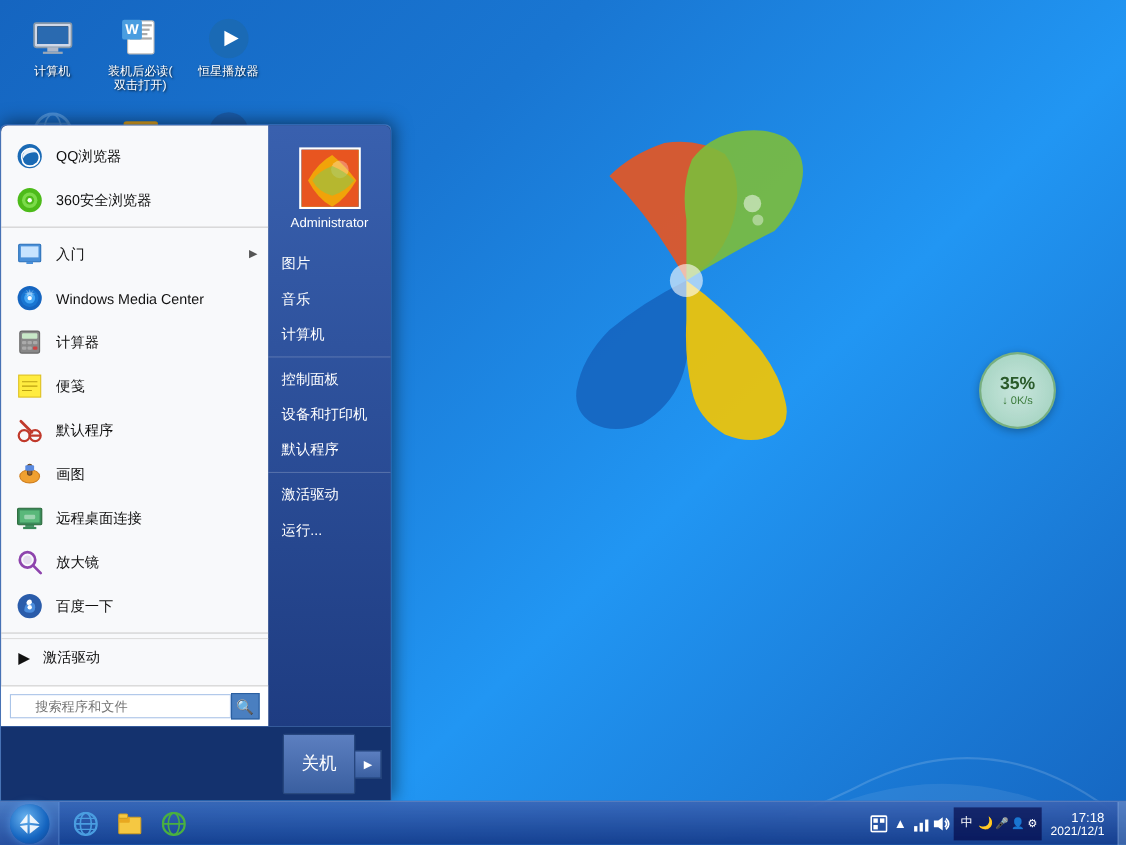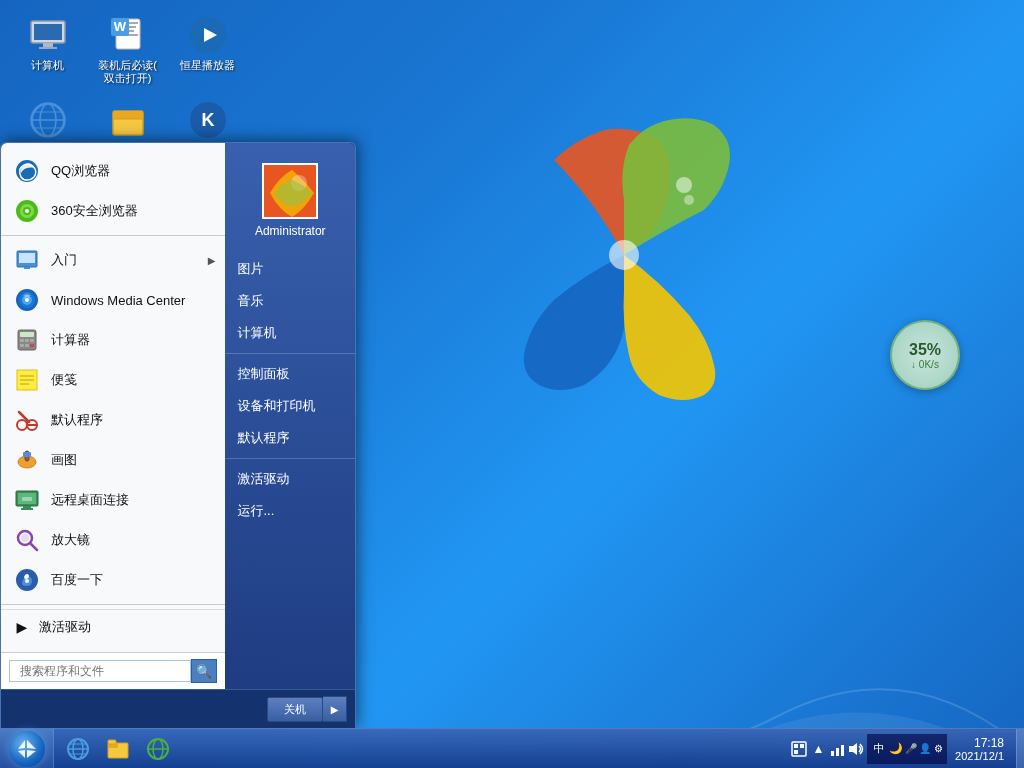--- a/index.html
+++ b/index.html
@@ -151,21 +151,21 @@
     .start-search {
       padding: 6px 8px;
       border-top: 1px solid #ccc;
       display: flex;
       align-items: center;
       background: rgba(255,255,255,0.95);
     }
     .start-search input {
       flex: 1;
       border: 1px solid #aac4e8;
-      padding: 3px 10px;
+      padding: 3px 22px;
       font-size: 12px;
       outline: none;
       background: white;
       color: #888;
       font-family: "Microsoft YaHei", sans-serif;
     }
     .start-search .search-btn {
       width: 26px;
       height: 24px;
       background: #4a7fc0;
@@ -239,22 +239,22 @@
       padding: 6px 8px;
       display: flex;
       align-items: center;
       border-top: 1px solid rgba(100,150,220,0.4);
     }
 
     .shutdown-btn {
       background: linear-gradient(to bottom, #5c7fc0, #3a5fa0);
       border: 1px solid #2a4a80;
       color: white;
-      padding: 4px 16px;
-      font-size: 11px;
+      padding: 16px 16px;
+      font-size: 16px;
       cursor: pointer;
       font-family: "Microsoft YaHei", sans-serif;
       border-radius: 2px;
       margin-left: 28px;
     }
 
     .shutdown-arrow {
       width: 24px;
       height: 26px;
       background: linear-gradient(to bottom, #5c7fc0, #3a5fa0);

